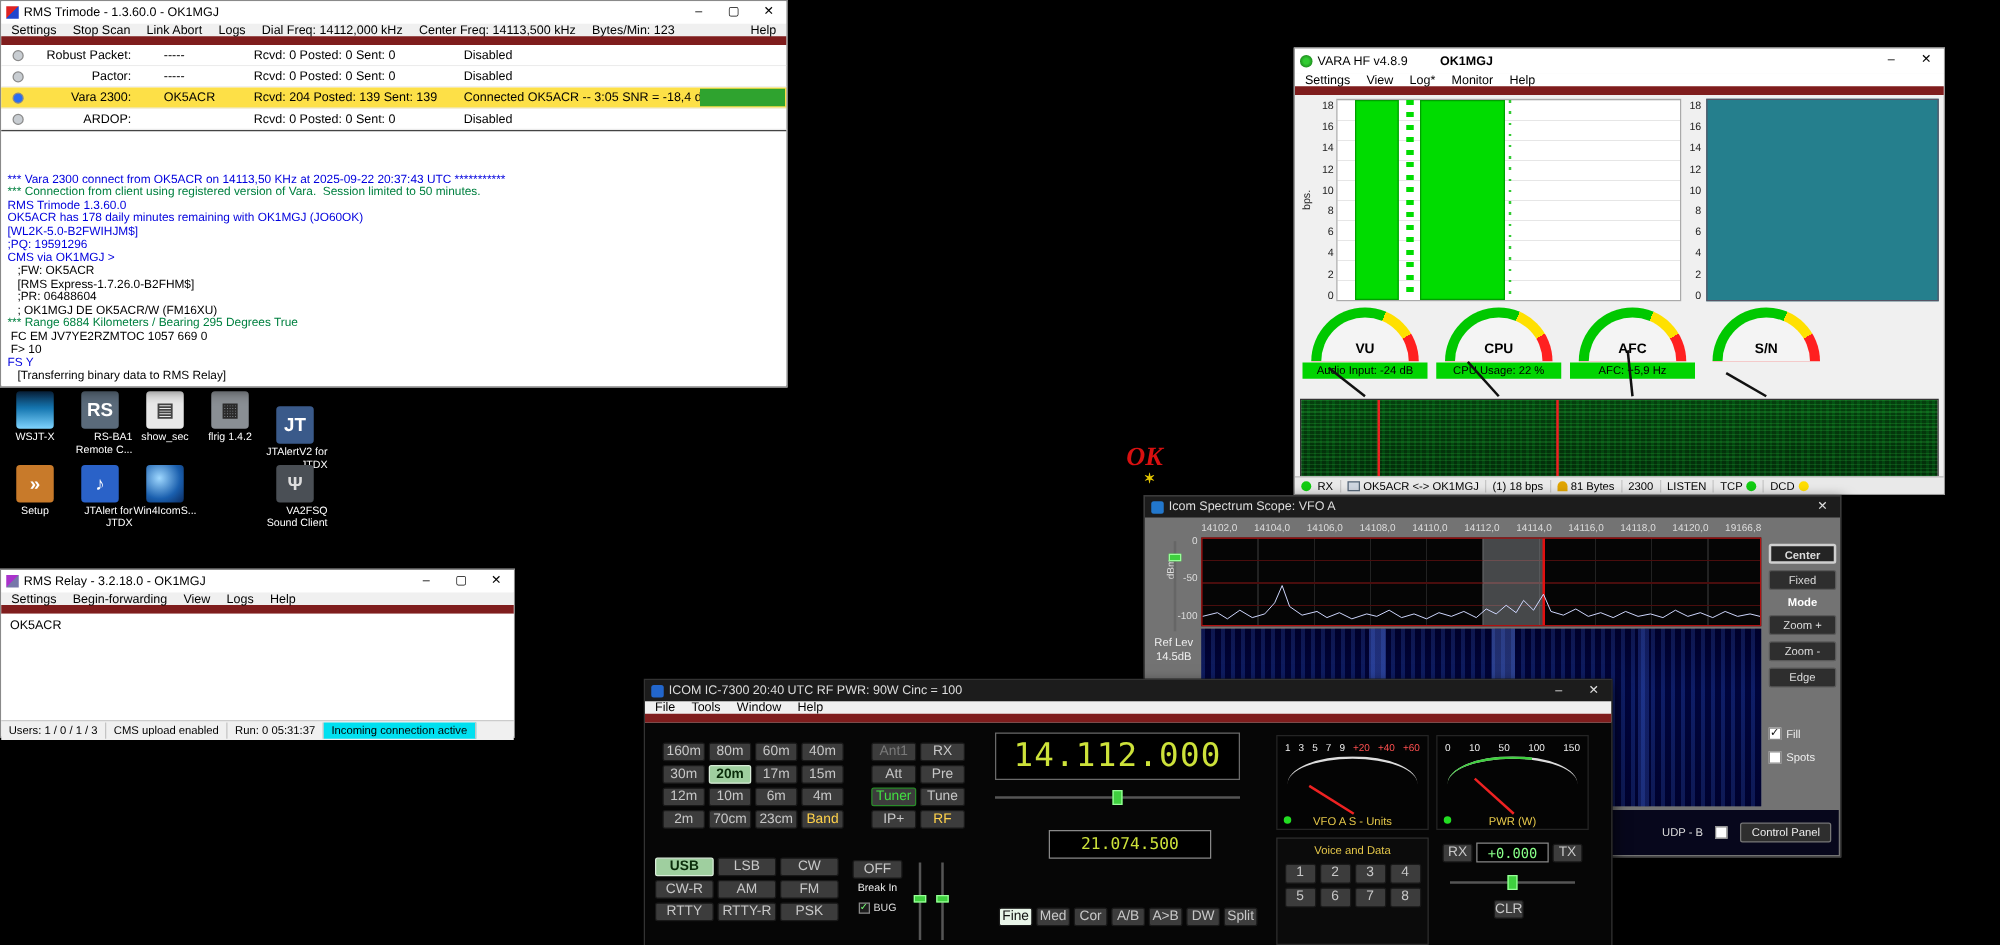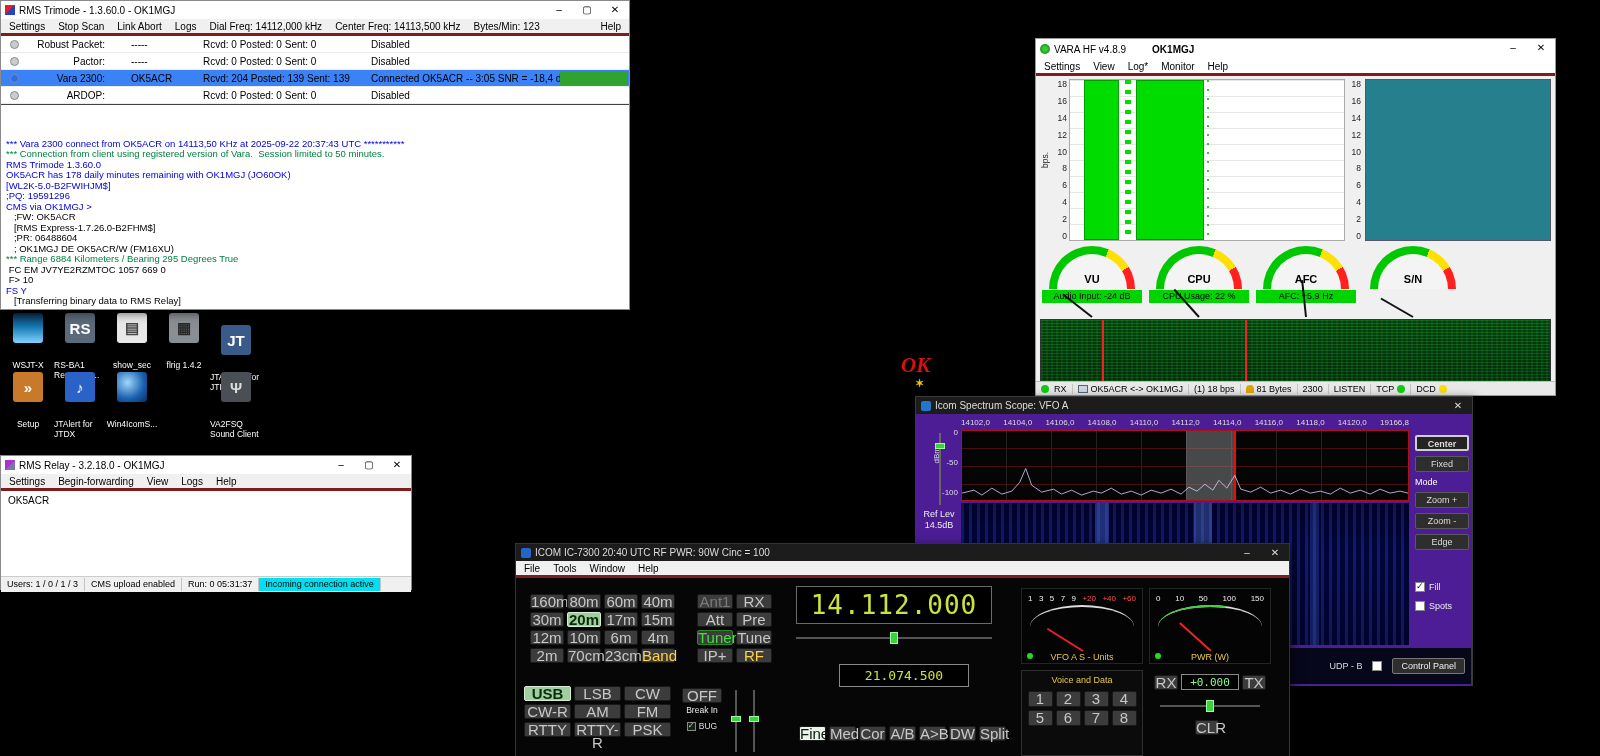--- a/index.html
+++ b/index.html
@@ -7,21 +7,21 @@
   body{background:#000;font-family:"Liberation Sans",sans-serif;position:relative;overflow:hidden}
   .win{position:absolute;box-shadow:2px 3px 10px rgba(0,0,0,.6)}
 
   
   .tb-light{height:18px;background:#fff;color:#000;display:flex;align-items:center;font-size:10px;padding-left:4px}
   .tb-dark{height:17px;background:#1c1c1c;color:#ddd;display:flex;align-items:center;font-size:10px;padding-left:5px}
   .tb-title{margin-left:4px;white-space:nowrap}
   .tb-btns{margin-left:auto;display:flex;height:100%}
   .cap-btn{width:28px;text-align:center;font-size:10px;line-height:17px;cursor:default}
   .tb-dark .cap-btn{color:#ddd}
-  .menubar{background:#f0f0f0;color:#000;font-size:10px;display:flex;align-items:center;gap:13px;padding:0 8px;height:17px;border-bottom:3px solid #7f1d1d}
+  .menubar{background:#f0f0f0;color:#000;font-size:10px;display:flex;align-items:center;gap:13px;padding:0 8px;height:17px;border-bottom:7px solid #7f1d1d}
   .menu-items{display:flex;gap:13px;flex:1;white-space:nowrap}
   .appicon{width:10px;height:10px;display:inline-block}
   .dot{width:8px;height:8px;border-radius:50%;display:inline-block}
   .cb{width:10px;height:10px;border:1px solid #888;background:#fff;display:inline-block;position:relative;font-size:9px;line-height:9px;text-align:center}
   .cb.checked::after{content:"✓";position:absolute;left:0;top:-1px;color:#111}
 
   
   #win-trimode{left:0;top:5;width:630px;height:310px;background:#fff;border:1px solid #8a8a8a;z-index:3;font-size:10px}
   #win-trimode .appicon{background:linear-gradient(135deg,#d22 50%,#24c 50%)}
   .tri-row{height:17px;display:flex;align-items:center;position:relative;border-bottom:1px solid #ececec;font-size:10px}
@@ -72,21 +72,21 @@
 
   
   #win-relay{left:0;top:455px;width:412px;height:135px;background:#fff;border:1px solid #8a8a8a;z-index:3;font-size:10px}
   #win-relay .appicon{background:linear-gradient(135deg,#a3c 50%,#77a 50%)}
   .relay-body{height:85px;background:#fff;padding:4px 7px;font-size:10px}
   .relay-status{height:16px;background:#f0f0f0;border-top:1px solid #ccc;display:flex;align-items:center;font-size:9px}
   .rs-seg{border-right:1px solid #c4c4c4;padding:0 6px;height:13px;line-height:13px;white-space:nowrap}
   .rs-seg.active{background:#00e0f0;color:#000}
 
   
-  #win-scope{left:915px;top:396px;width:558px;height:290px;background:#4c1d95;border:1px solid #3a3a3a;z-index:4;color:#ddd;font-size:9px}
+  #win-scope{left:915px;top:396px;width:558px;height:290px;background:#737373;border:1px solid #3a3a3a;z-index:4;color:#ddd;font-size:9px}
   #win-scope .appicon{background:#27c;border-radius:2px}
   .sc-freqs{position:absolute;left:45px;top:21px;width:448px;display:flex;justify-content:space-between;font-size:8px;color:#ddd}
   .sc-plot{position:absolute;left:45px;top:33px;width:448px;height:71px;background:#050505;border:1px solid #b01010;
      background-image:repeating-linear-gradient(180deg,transparent 0 17px,#4a0d0d 17px 18px),repeating-linear-gradient(90deg,transparent 0 44px,#222 44px 45px)}
   .sc-pass{position:absolute;left:224px;top:0;bottom:0;width:50px;background:rgba(150,155,160,.45)}
   .sc-redline{position:absolute;left:272px;top:0;bottom:0;width:2px;background:#e01010}
   .sc-trace{position:absolute;left:0;top:0;width:100%;height:100%}
   .sc-db{position:absolute;left:28px;top:33px;height:71px;width:15px;font-size:8px;text-align:right;color:#ddd}
   .sc-db span{position:absolute;right:1px}
   .sc-dbm{position:absolute;left:16px;top:50px;font-size:8px;writing-mode:vertical-rl;transform:rotate(180deg);color:#ddd}
@@ -95,31 +95,31 @@
        linear-gradient(90deg,transparent 0 30%,rgba(90,130,255,.35) 30% 33%,transparent 33% 52%,rgba(110,150,255,.30) 52% 56%,transparent 56% 78%,rgba(70,110,235,.25) 78% 80%,transparent 80%),
        repeating-linear-gradient(90deg,rgba(50,80,220,.28) 0 3px,rgba(0,0,60,.5) 3px 8px),
        linear-gradient(180deg,#000018,#000a3a 35%,#000420)}
   .sc-slider{position:absolute;left:18px;top:36px;width:12px;height:72px}
   .sc-slider .track{position:absolute;left:5px;top:0;bottom:0;width:2px;background:#666}
   .sc-slider .thumb{position:absolute;left:1px;top:10px;width:10px;height:6px;background:#3fd03f;border:1px solid #9f9}
   .sc-reflev{position:absolute;left:2px;top:112px;width:42px;text-align:center;color:#eee;line-height:11px}
   .sc-btncol{position:absolute;left:499px;top:38px;width:54px;display:flex;flex-direction:column;gap:5px}
   .sc-btn{background:#2e2e2e;border:1px solid #5a5a5a;color:#ddd;text-align:center;height:16px;line-height:15px;border-radius:2px}
   .sc-btn.sel{border:2px solid #cfcfcf;background:#242424;font-weight:bold}
-  .sc-lbl{text-align:left;color:#fff;font-weight:normal}
+  .sc-lbl{text-align:center;color:#fff;font-weight:bold}
   .sc-check{display:flex;align-items:center;gap:4px;color:#eee;margin-top:4px}
   .sc-bottom{position:absolute;left:1px;right:1px;bottom:1px;height:36px;background:#07071c;display:flex;align-items:center;justify-content:flex-end;gap:10px;padding:0 6px}
   .sc-cpl{background:#2e2e2e;border:1px solid #777;color:#eee;padding:2px 8px;border-radius:2px}
 
   
   #win-radio{left:515px;top:543px;width:775px;height:240px;background:#060606;border:1px solid #333;z-index:5;color:#ddd}
   #win-radio .appicon{background:#26c;border-radius:2px}
   .band-grid{position:absolute;left:14px;top:50px;display:grid;grid-template-columns:repeat(4,34px);grid-auto-rows:15px;gap:3px}
   .rig-grid{position:absolute;left:181px;top:50px;display:grid;grid-template-columns:repeat(2,36px);grid-auto-rows:15px;gap:3px}
-  .bbtn{background:#3c3c3c;color:#c8c8c8;border:1px solid #191919;font-size:15px;text-align:center;line-height:13px;border-radius:2px}
+  .bbtn{background:#3c3c3c;color:#c8c8c8;border:1px solid #191919;font-size:11px;text-align:center;line-height:13px;border-radius:2px}
   .bbtn.on{background:#9fcf9f;color:#0a2c0a;border-color:#d8ecd8;font-weight:bold}
   .bbtn.yel{color:#ffd24a}
   .bbtn.grn{color:#42e042;border-color:#2a8a2a}
   .bbtn.dim{color:#7a7a7a}
   .bbtn.lit{background:#e8f4e8;color:#111}
   .freq-main{position:absolute;left:280px;top:42px;width:196px;height:38px;background:#000;border:1px solid #6a6a6a;color:#cde23a;
      font:26px "DejaVu Sans Mono",monospace;text-align:center;line-height:36px;letter-spacing:1px}
   .hslider{position:absolute;height:12px}
   .hs-track{position:absolute;left:0;right:0;top:5px;height:2px;background:#555}
   .hs-thumb{position:absolute;top:0;width:8px;height:12px;background:#3fd03f;border:1px solid #9f9}
@@ -154,21 +154,21 @@
   .rit-row{display:flex;gap:3px;justify-content:center;align-items:center}
   .rit-val{width:58px;height:16px;background:#000;border:1px solid #888;color:#8f8;font:11px "DejaVu Sans Mono",monospace;text-align:center;line-height:15px}
   .rit .bbtn{width:24px}
   #rit-slider{left:11px;top:26px;width:100px;position:absolute}
   .rit-clr{position:absolute;left:46px;top:46px;width:30px}
 
   
   .icon-grid{position:absolute;display:flex;z-index:1}
   .dt-icon{width:52px;display:flex;flex-direction:column;align-items:center;margin-right:0}
   .dt-tile{width:30px;height:30px;border-radius:3px;display:flex;align-items:center;justify-content:center;font-size:15px;font-weight:bold}
-  .dt-label{margin-top:18px;color:#fff;font-size:8.5px;text-align:left;line-height:9.5px;text-shadow:1px 1px 1px #000;max-width:52px}
+  .dt-label{margin-top:2px;color:#fff;font-size:8.5px;text-align:right;line-height:9.5px;text-shadow:1px 1px 1px #000;max-width:52px}
   #ok-badge{position:absolute;left:901px;top:356px;z-index:1;color:#d81010;font:italic bold 21px "Liberation Serif",serif;line-height:18px}
   #ok-badge .spark{display:block;color:#e6c800;font-size:11px;font-style:normal;margin-left:14px}
 </style>
 </head>
 <body>
 
 <div class="icon-grid" style="left:2px;top:313px">
 
     <div class="dt-icon">
       <div class="dt-tile" style="background: linear-gradient(rgb(10, 42, 74), rgb(21, 118, 176) 45%, rgb(127, 212, 255)); color: rgb(255, 255, 255);"></div>
@@ -385,21 +385,21 @@
 
       <div class="tri-row" style="background: rgb(255, 255, 255);">
         <span class="led" style="background: rgb(200, 205, 210);"></span>
         <span class="ch-name">Pactor:</span>
         <span class="ch-call">-----</span>
         <span class="ch-stats">Rcvd: 0  Posted: 0  Sent: 0</span>
         <span class="ch-status">Disabled</span>
         <span class="ch-progress"></span>
       </div>
 
-      <div class="tri-row" style="background: #3b82f6;">
+      <div class="tri-row" style="background: #fde047;">
         <span class="led" style="background: rgb(42, 109, 240);"></span>
         <span class="ch-name">Vara 2300:</span>
         <span class="ch-call">OK5ACR</span>
         <span class="ch-stats">Rcvd: 204  Posted: 139  Sent: 139</span>
         <span class="ch-status">Connected OK5ACR  --  3:05  SNR = -18,4 dB</span>
         <span class="ch-progress" style="width: 68px;"></span>
       </div>
 
       <div class="tri-row" style="background: rgb(255, 255, 255);">
         <span class="led" style="background: rgb(200, 205, 210);"></span>

